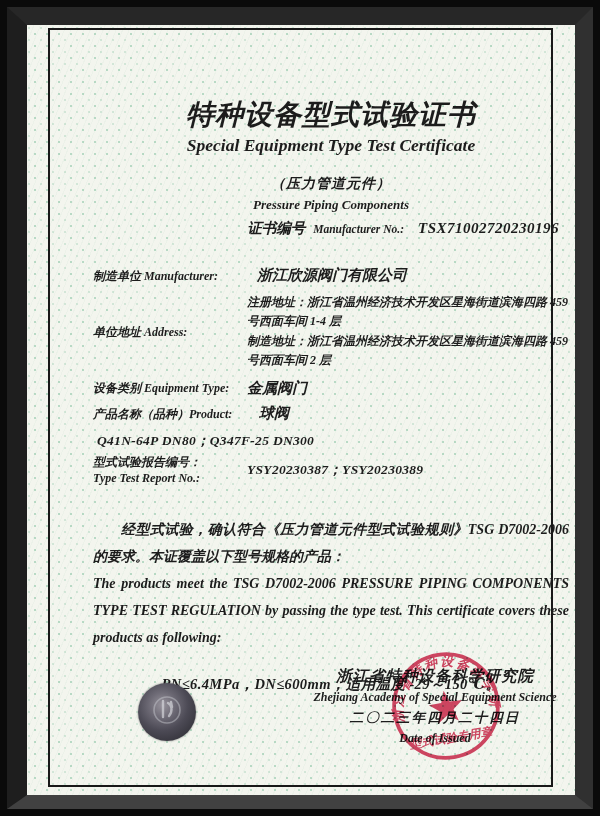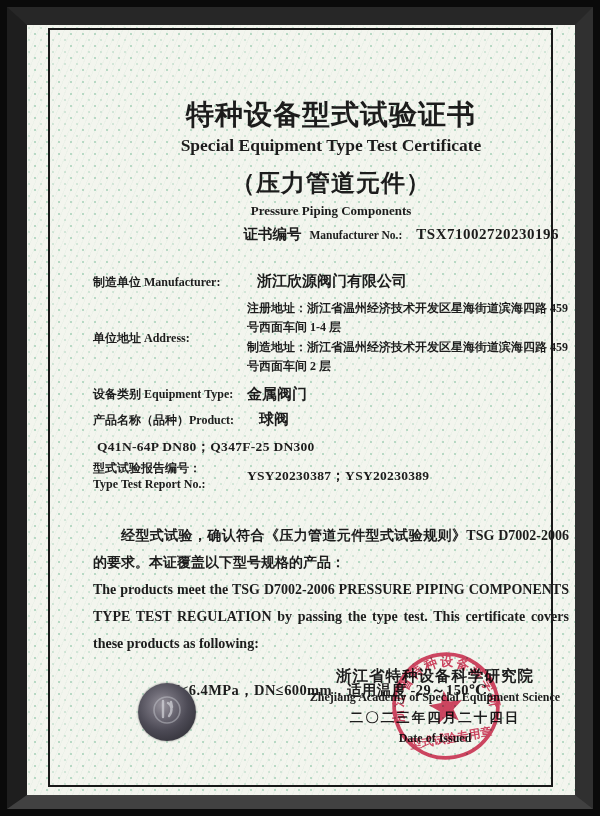--- a/index.html
+++ b/index.html
@@ -6,21 +6,21 @@
     --c-paper:#f3f5ee;
     --c-dot-green:#a9d3bb;
     --c-ink:#1c1c1c;
     --c-seal-red:#d4385a;
     --c-frame-black:#0a0a0a;
   }
   *{margin:0;padding:0;box-sizing:border-box;}
   html,body{width:600px;height:816px;overflow:hidden;background:#000;}
   body{font-family:"Liberation Serif","DejaVu Serif",serif;color:var(--c-ink);}
 
-  .scene{position:absolute;inset:0;width:600px;height:816px;}
+  .scene{position:absolute;inset:0;width:600px;height:816px;font-style:italic;}
 
   
   .frame{position:absolute;inset:0;background:var(--c-frame-black);}
   .bevel{
     position:absolute;inset:7px;
     border-style:solid;
     border-width:18px 18px 14px 20px;
     border-color:#272727 #303030 #414141 #1e1e1e;
     box-shadow: inset 2px 2px 2px rgba(200,200,200,.45),
                 inset -2px -2px 2px rgba(150,150,150,.30);
@@ -41,21 +41,21 @@
     position:absolute;top:3px;left:21px;right:22px;bottom:8px;
     border:2px solid #181818;
     pointer-events:none;
   }
 
   
   .content{position:absolute;left:66px;top:62px;width:476px;}
   .t-center{text-align:center;}
   .title-cn{font-size:28px;font-weight:bold;letter-spacing:1px;margin-top:12px;line-height:1.15;}
   .title-en{font-size:17.5px;font-weight:bold;margin-top:4px;}
-  .subtitle-cn{font-size:24px;font-weight:bold;margin-top:11px;letter-spacing:1px;}
+  .subtitle-cn{font-size:14px;font-weight:bold;margin-top:19px;letter-spacing:1px;}
   .subtitle-en{font-size:13px;font-weight:bold;margin-top:4px;}
 
   .certno{margin-top:6px;text-align:right;padding-right:10px;white-space:nowrap;}
   .certno .lab-cn{font-size:14.5px;font-weight:bold;}
   .certno .lab-en{font-size:11.5px;font-weight:bold;margin-left:4px;}
   .certno .num{font-size:15px;font-weight:bold;margin-left:10px;letter-spacing:.5px;}
 
   .fields{margin-top:28px;}
   .frow{display:flex;align-items:center;}
   .frow .lab{width:150px;flex:0 0 150px;font-size:12px;font-weight:bold;line-height:16px;}

